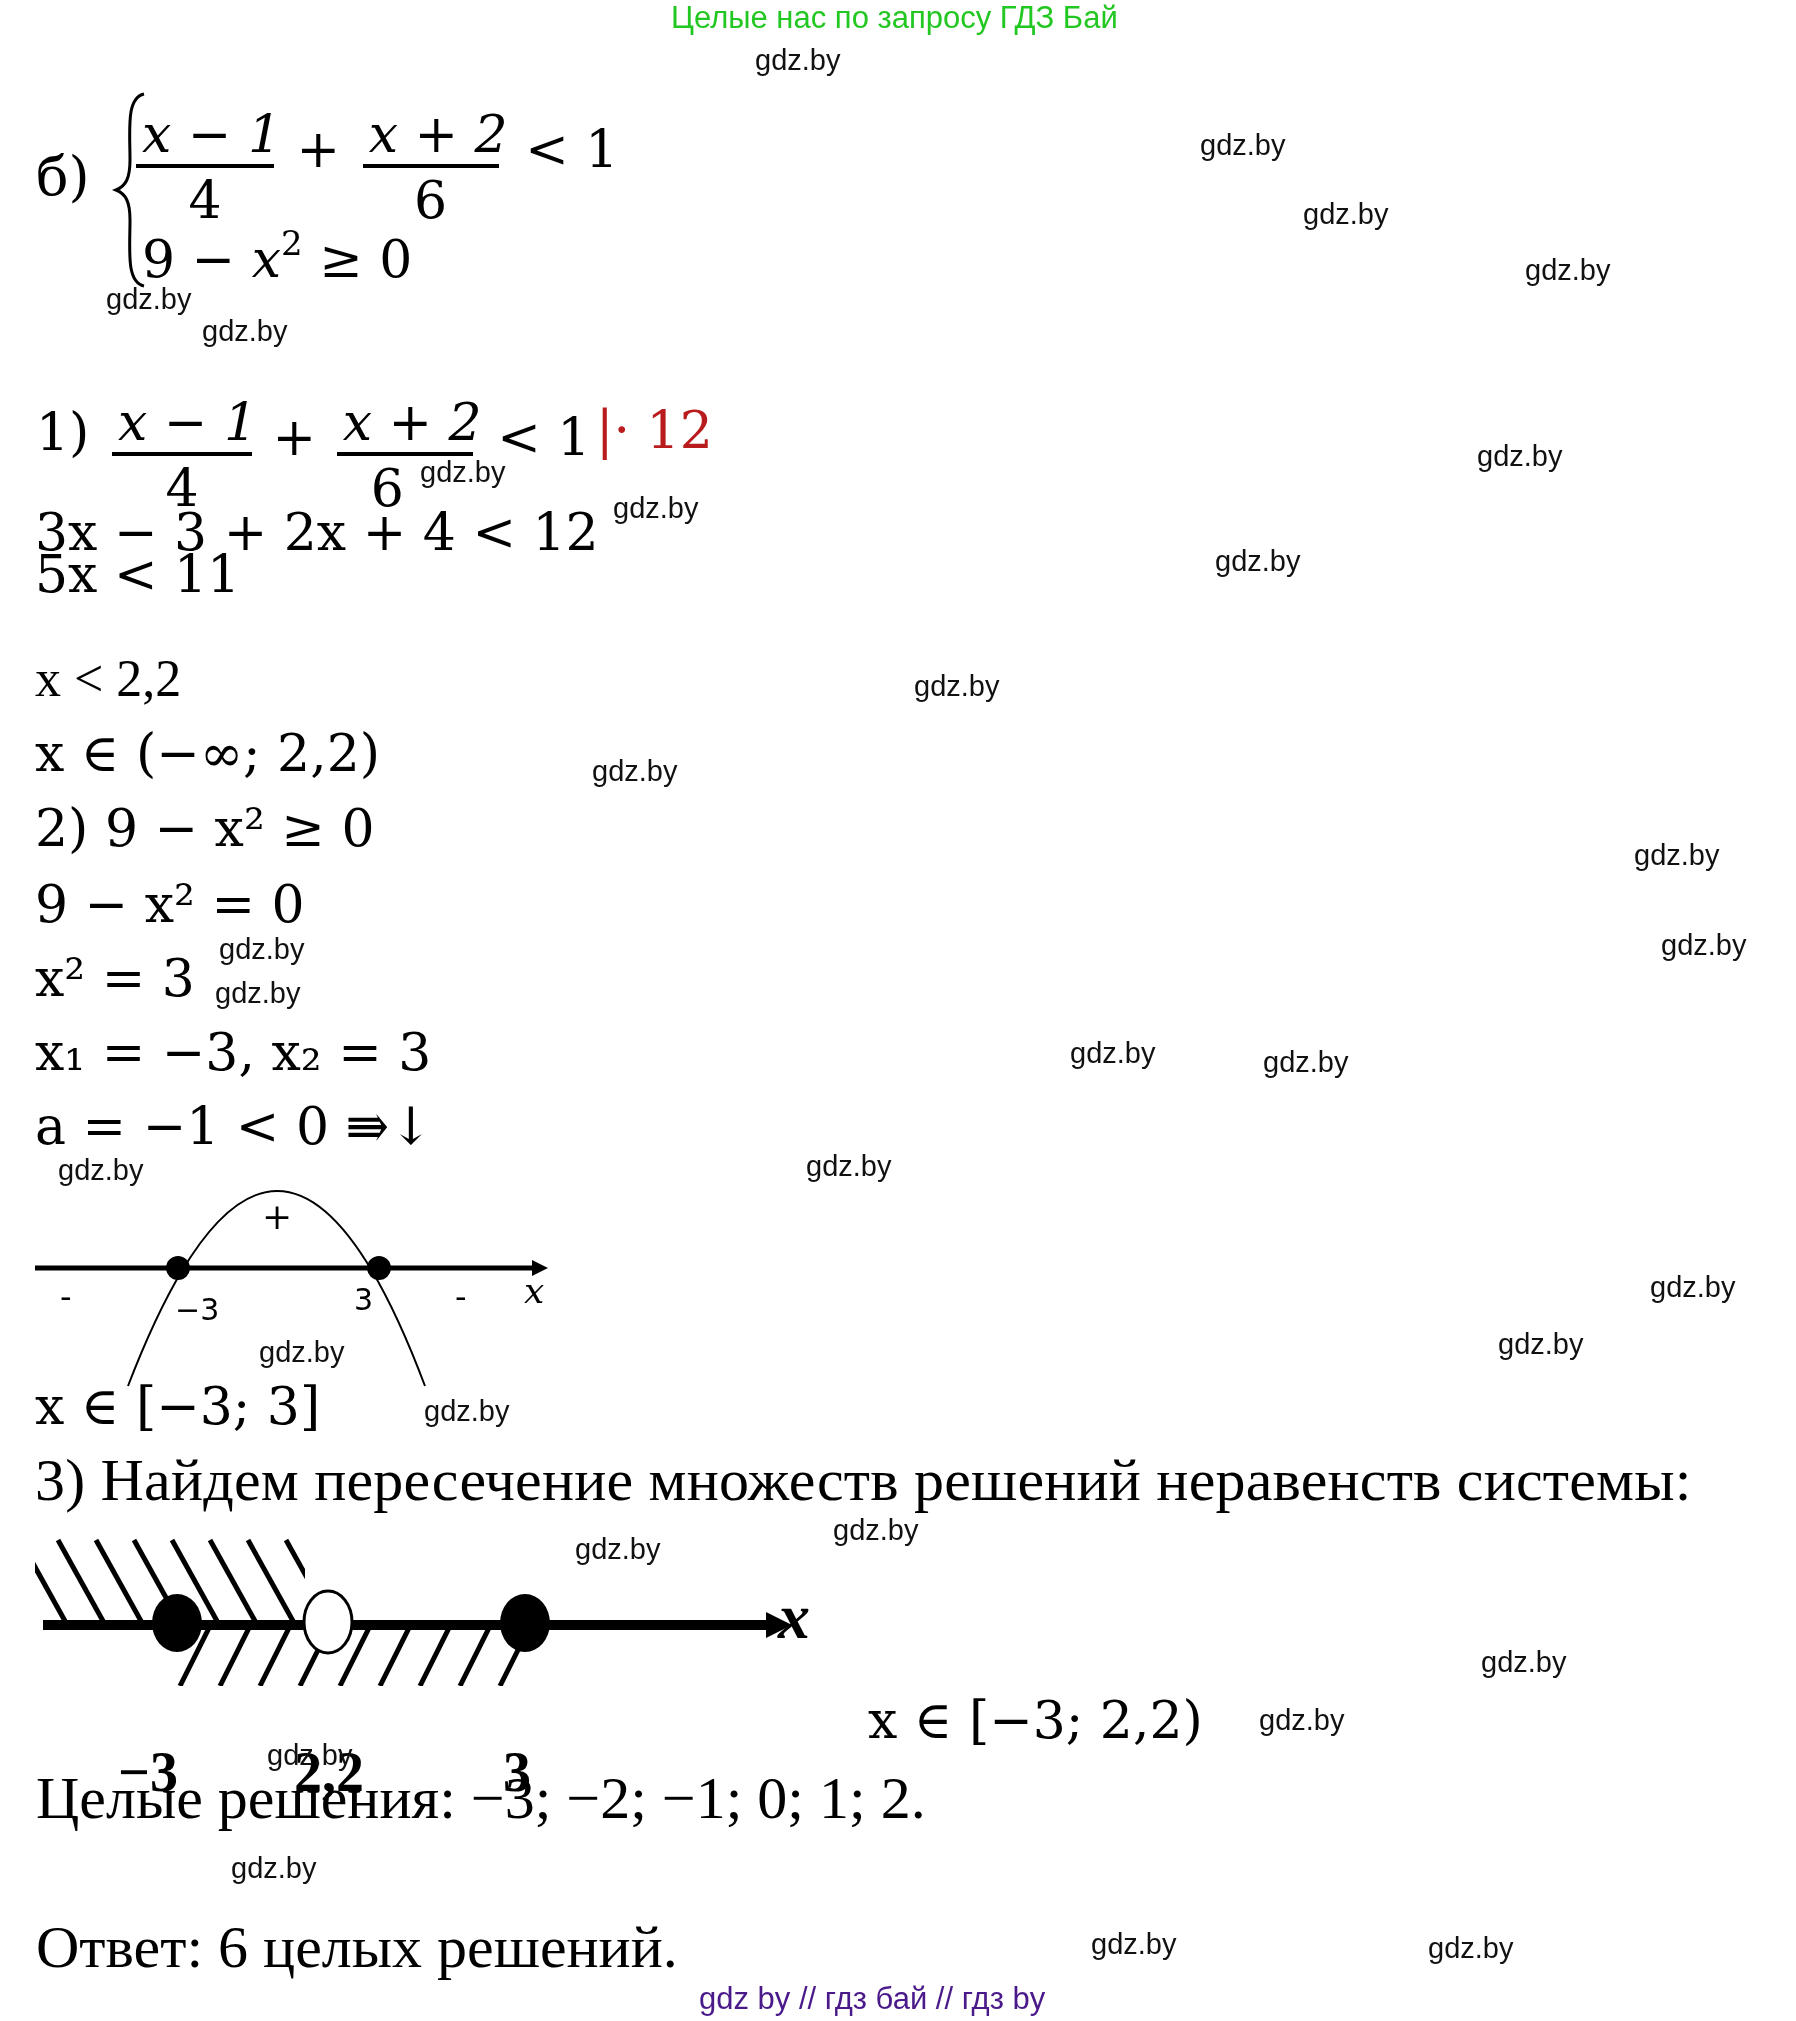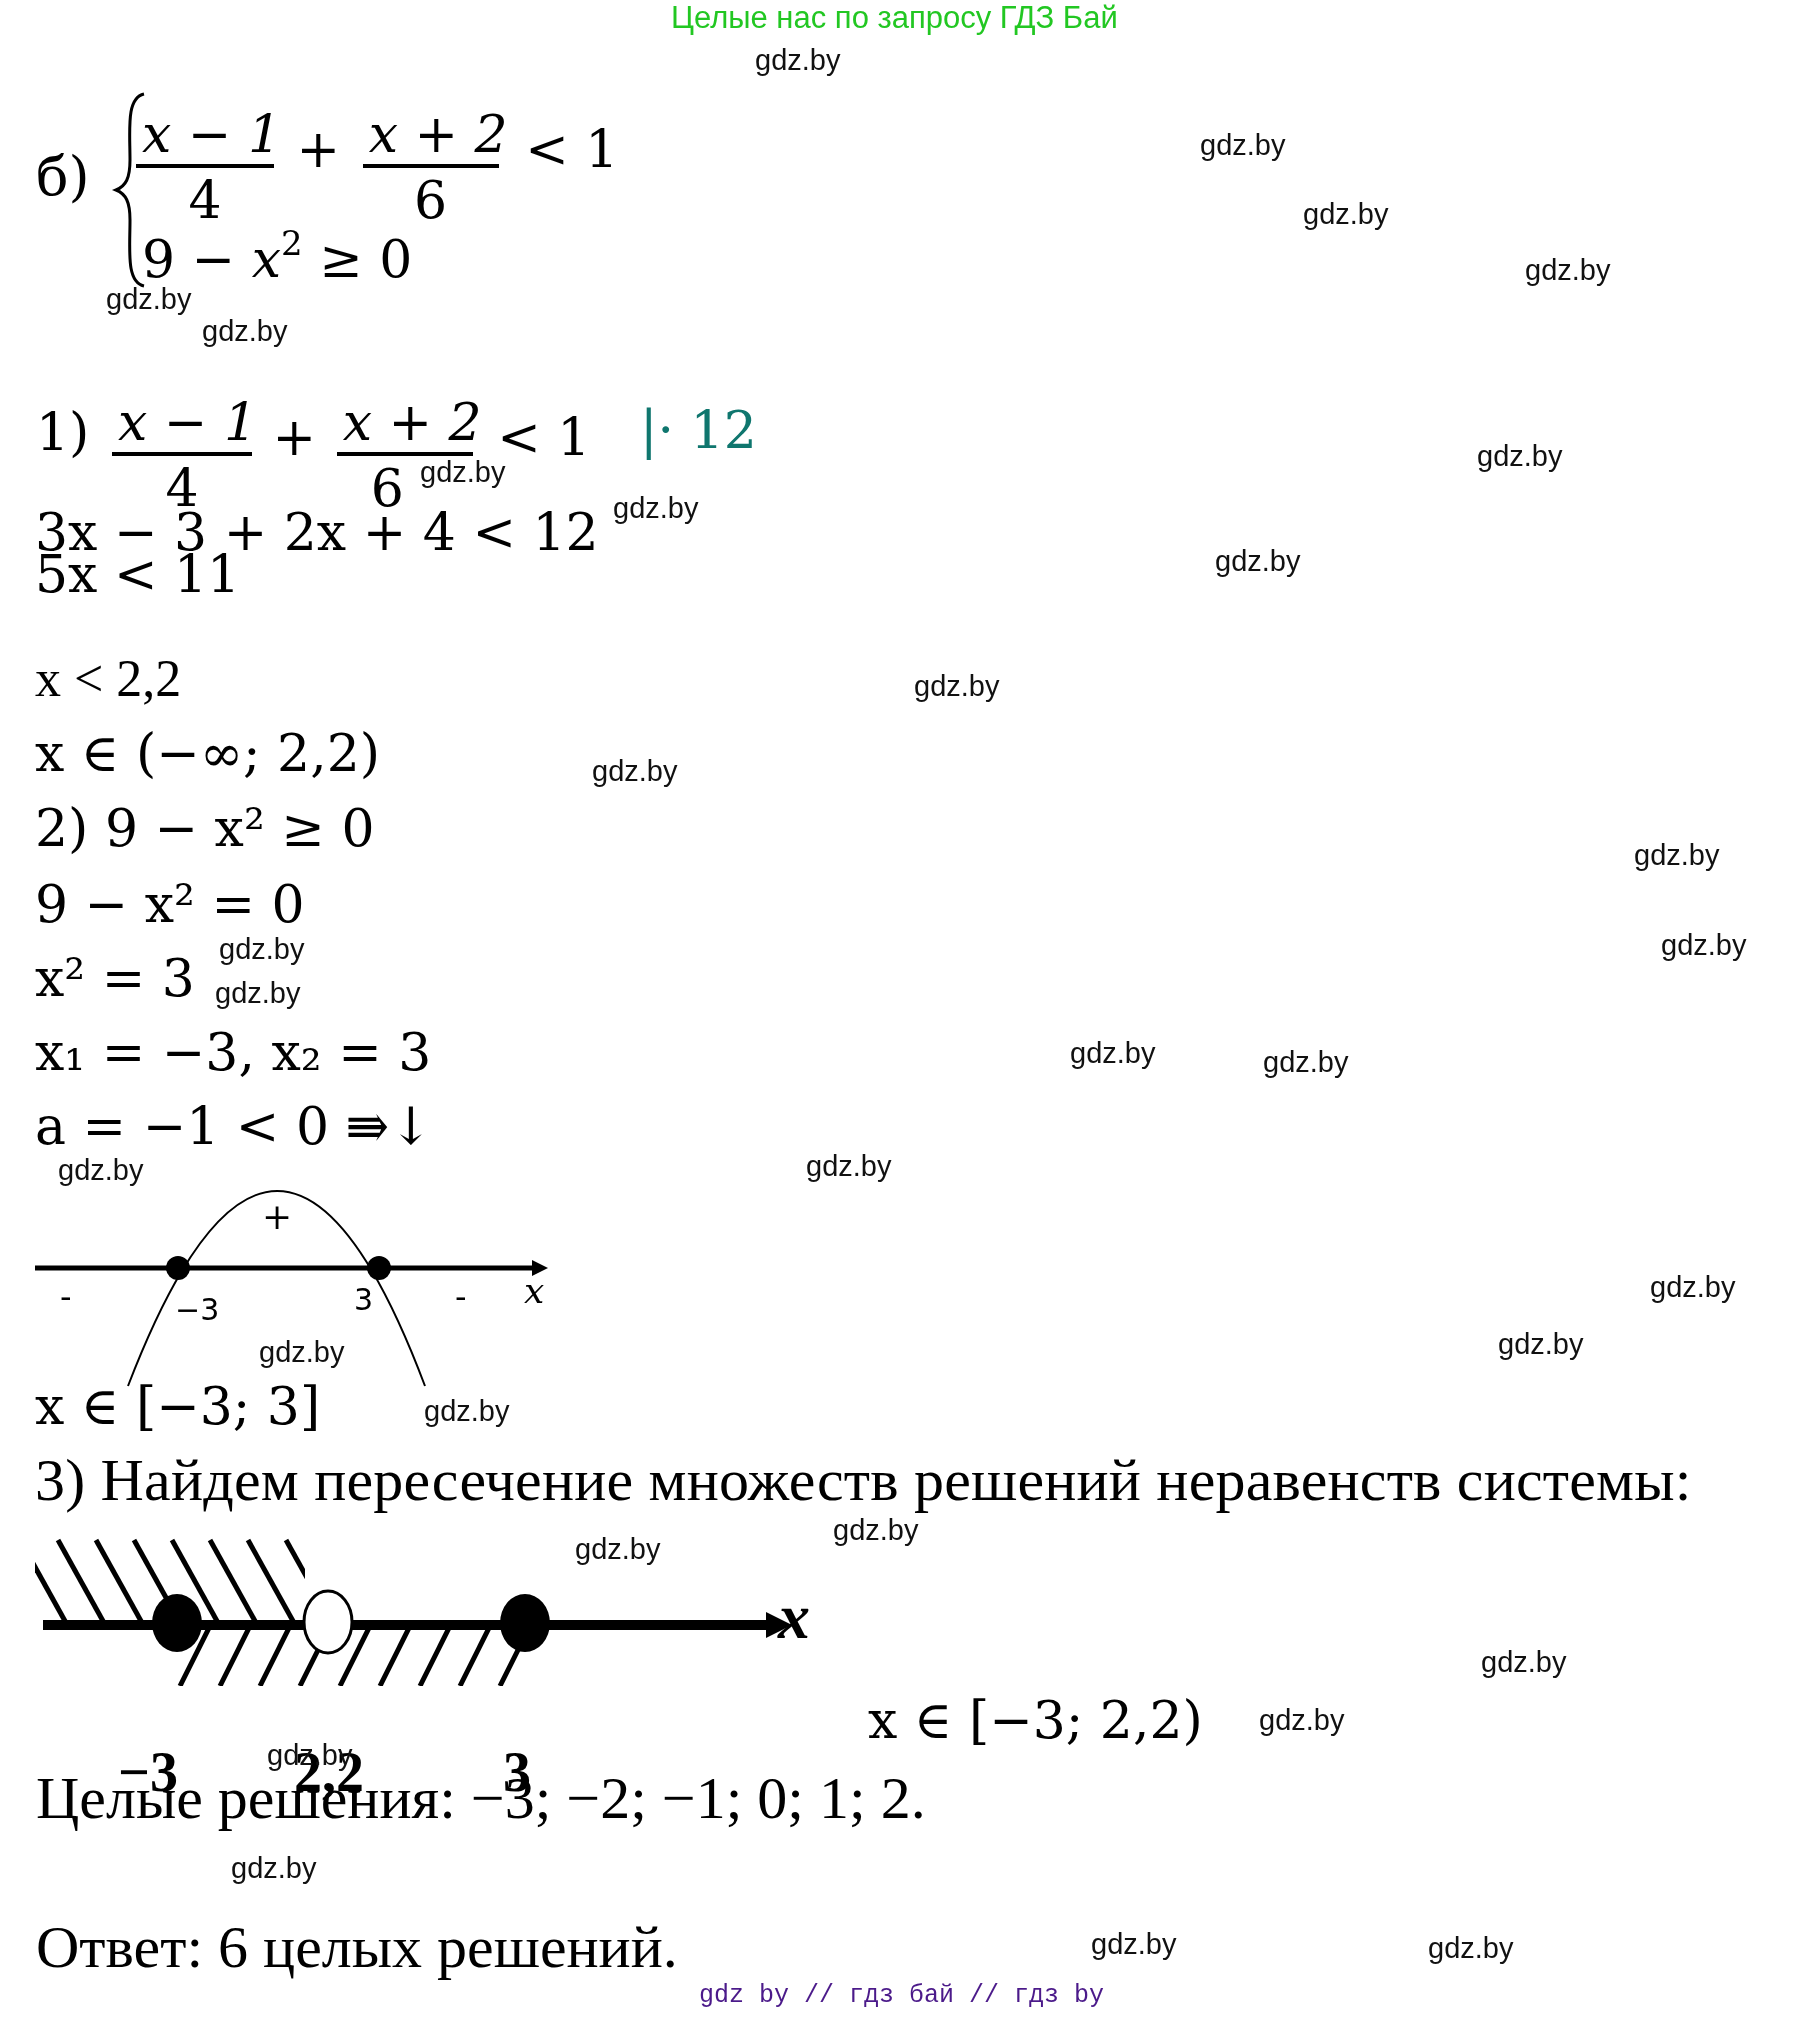--- a/index.html
+++ b/index.html
@@ -7,21 +7,21 @@
   .abs { position:absolute; white-space:nowrap; }
   .hdr { font-family:"Liberation Sans", sans-serif; font-size:31px; line-height:1; }
   .wm { font-family:"Liberation Sans", sans-serif; font-size:29px; color:#111; line-height:1; }
   .math { font-family:"DejaVu Serif", serif; font-size:52px; line-height:1; }
   .var { font-style:italic; }
   .sup { font-size:34px; vertical-align:22px; }
   .frac { display:inline-block; text-align:center; vertical-align:middle; }
   .frac .num { display:block; padding:0 6px 4px;margin-top:36px; }
   .frac .den { display:block; border-top:4px solid #000; padding:6px 6px 0; }
   .heading { font-family:"Liberation Serif", serif; font-size:60px; line-height:1; }
-  .footer { font-family:Liberation Mono, monospace; font-size:25px; line-height:1; }
+  .footer { font-family:Liberation Sans, sans-serif; font-size:31px; line-height:1; }
   svg { position:absolute; overflow:visible; }
 </style>
 </head>
 <body>
 
 <div class="abs hdr" style="left:671px; top:2px; color:#22c722;">Целые нас по запросу ГДЗ Бай</div>
 
 <div class="abs math" style="left:36px; top:150px; font-size:54px;">б)</div>
 <svg style="left:112px; top:90px;" width="40" height="200">
   <path d="M32 4 C14 8 18 40 18 70 C18 88 14 96 4 100 C14 104 18 112 18 130 C18 160 14 192 32 196" stroke="#000" stroke-width="3" fill="none"></path>
@@ -48,21 +48,21 @@
     <span class="num var">x − 1</span>
     <span class="den">4</span>
   </span>
   <span style="vertical-align:middle; margin:0 4px;">+</span>
   <span class="frac" style="width:136px;">
     <span class="num var">x + 2</span>
     <span class="den" style="text-align:left; padding-left:34px;">6</span>
   </span>
   <span style="vertical-align:middle; margin-left:8px;">&lt; 1</span>
 </div>
-<div class="abs math" style="left:640px; top:404px; color:#0f766e;text-align:right;">|· 12</div>
+<div class="abs math" style="left:596px; top:404px; color:#b91c1c;text-align:right;">|· 12</div>
 
 <div class="abs math" style="left:35px; top:506px;">3x − 3 + 2x + 4 &lt; 12</div>
 <div class="abs math" style="left:35px; top:548px;text-align:right;">5x &lt; 11</div>
 <div class="abs math" style="left:35px; top:653px;font-family:Liberation Serif, serif;">x &lt; 2,2</div>
 <div class="abs math" style="left:35px; top:727px;">x ∈ (−∞; 2,2)</div>
 
 <div class="abs math" style="left:35px; top:802px;">2) 9 − x² ≥ 0</div>
 <div class="abs math" style="left:35px; top:878px;">9 − x² = 0</div>
 <div class="abs math" style="left:35px; top:952px;">x² = 3</div>
 <div class="abs math" style="left:35px; top:1026px;">x₁ = −3, x₂ = 3</div>

